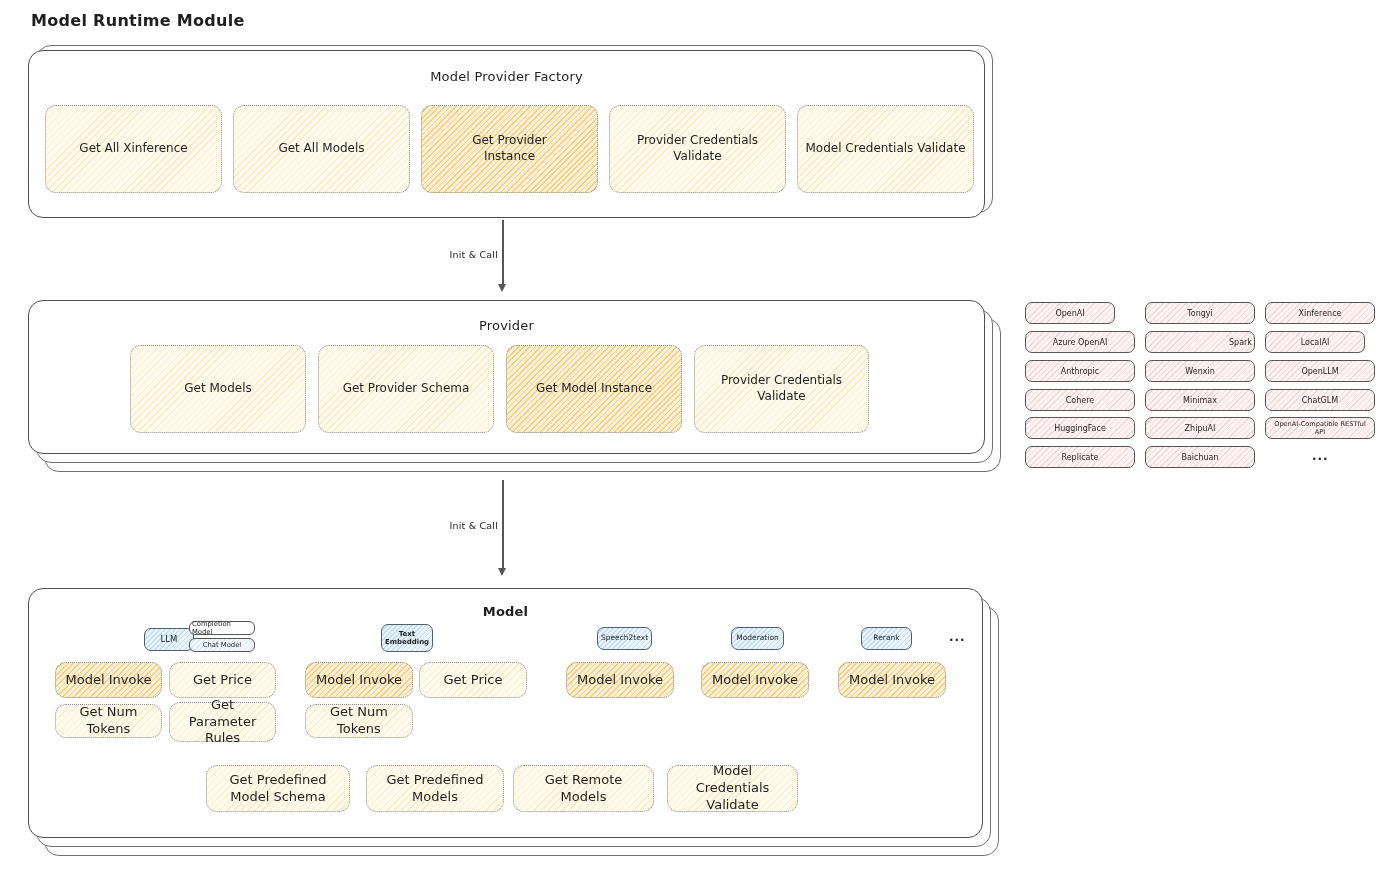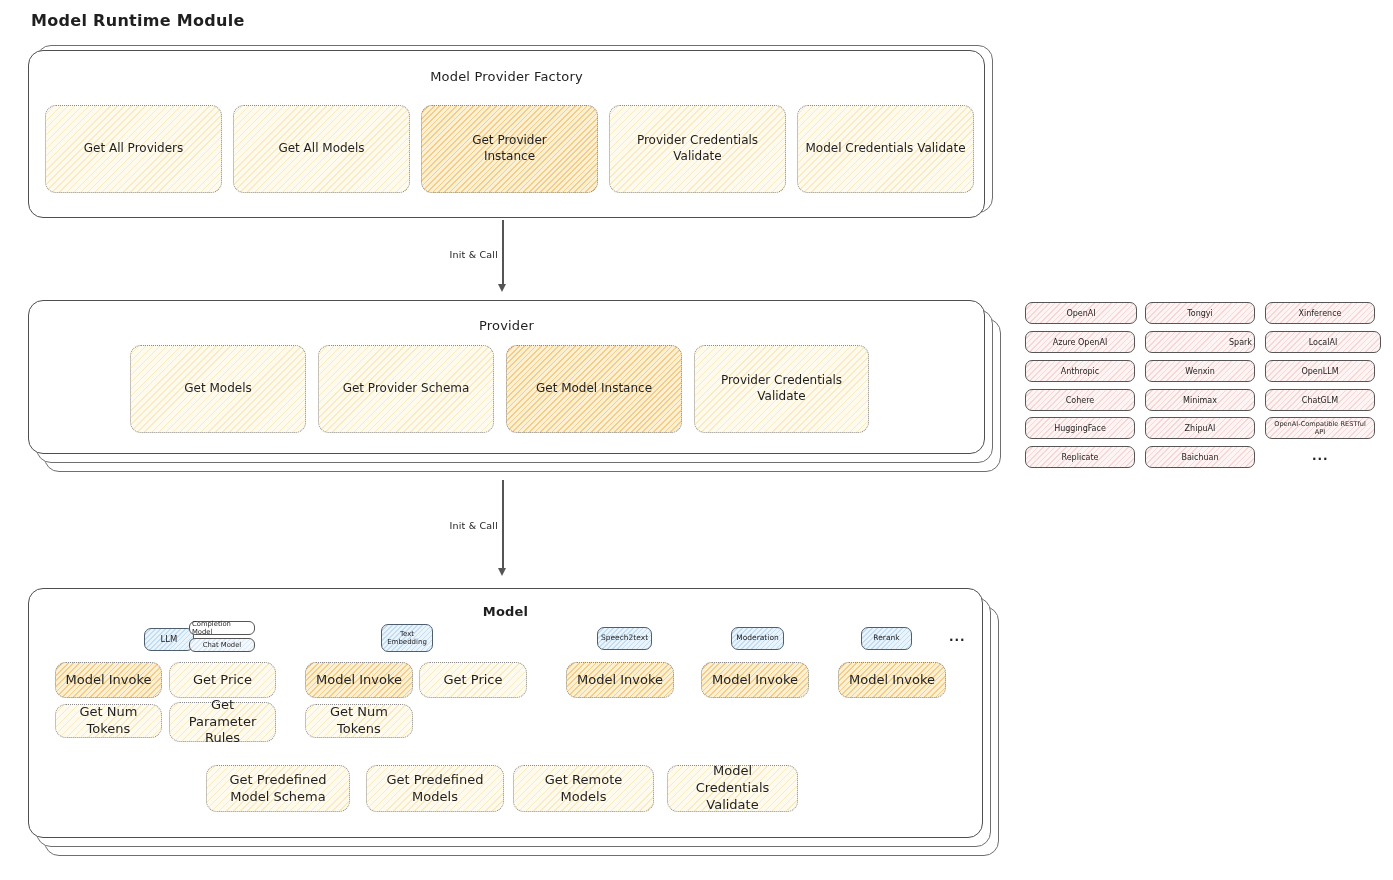--- a/index.html
+++ b/index.html
@@ -122,21 +122,21 @@
 </head>
 <body>
 
 <div class="page-title" style="left:31px;top:11px;">Model Runtime Module</div>
 
 <div class="stack-layer" style="left:36px;top:45px;width:957px;height:168px;"></div>
 <div class="container" style="left:28px;top:50px;width:957px;height:168px;"></div>
 <div class="sec-title" style="left:28px;top:69px;width:957px;">Model Provider Factory</div>
 
 <div class="method m-yellow" style="left:45px;top:105px;width:177px;height:88px;">
-    <span>Get All Providers</span>
+    <span>Get All Xinference</span>
   </div>
 <div class="method m-yellow" style="left:233px;top:105px;width:177px;height:88px;">
     <span>Get All Models</span>
   </div>
 <div class="method m-orange narrow" style="left:421px;top:105px;width:177px;height:88px;">
     <span>Get Provider Instance</span>
   </div>
 <div class="method m-yellow" style="left:609px;top:105px;width:177px;height:88px;">
     <span>Provider Credentials Validate</span>
   </div>
@@ -161,37 +161,37 @@
 <div class="method m-yellow" style="left:318px;top:345px;width:176px;height:88px;">
     <span>Get Provider Schema</span>
   </div>
 <div class="method m-orange" style="left:506px;top:345px;width:176px;height:88px;">
     <span>Get Model Instance</span>
   </div>
 <div class="method m-yellow" style="left:694px;top:345px;width:175px;height:88px;">
     <span>Provider Credentials Validate</span>
   </div>
 
-<div class="chip" style="left:1025px;top:302px;width:112px;height:22px;">
+<div class="chip" style="left:1025px;top:302px;width:90px;height:22px;">
     <span>OpenAI</span>
   </div>
 <div class="chip" style="left:1145px;top:302px;width:110px;height:22px;">
     <span>Tongyi</span>
   </div>
 <div class="chip" style="left:1265px;top:302px;width:110px;height:22px;">
     <span>Xinference</span>
   </div>
 
 <div class="chip" style="left:1025px;top:331px;width:110px;height:22px;">
     <span>Azure OpenAI</span>
   </div>
 <div class="chip" style="left:1145px;top:331px;width:110px;height:22px;justify-content:flex-end;">
     <span>Spark</span>
   </div>
-<div class="chip" style="left:1265px;top:331px;width:116px;height:22px;">
+<div class="chip" style="left:1265px;top:331px;width:100px;height:22px;">
     <span>LocalAI</span>
   </div>
 
 <div class="chip" style="left:1025px;top:360px;width:110px;height:22px;">
     <span>Anthropic</span>
   </div>
 <div class="chip" style="left:1145px;top:360px;width:110px;height:22px;">
     <span>Wenxin</span>
   </div>
 <div class="chip" style="left:1265px;top:360px;width:110px;height:22px;">
@@ -239,21 +239,21 @@
 
 <div class="type-tab" style="left:144px;top:628px;width:50px;height:23px;font-size:8.5px;">
     <span>LLM</span>
   </div>
 <div class="mini-tab" style="left:189px;top:621px;width:66px;height:14px;">
     <span>Completion Model</span>
   </div>
 <div class="mini-tab tinted" style="left:189px;top:638px;width:66px;height:14px;">
     <span>Chat Model</span>
   </div>
-<div class="type-tab" style="left:381px;top:624px;width:52px;height:28px;font-size:7px;">
+<div class="type-tab" style="left:381px;top:624px;width:52px;height:28px;font-size:7px;font-weight:bold;">
     <span>Text Embedding</span>
   </div>
 <div class="type-tab" style="left:597px;top:627px;width:55px;height:23px;">
     <span>Speech2text</span>
   </div>
 <div class="type-tab" style="left:731px;top:627px;width:53px;height:23px;">
     <span>Moderation</span>
   </div>
 <div class="type-tab" style="left:861px;top:627px;width:51px;height:23px;">
     <span>Rerank</span>

